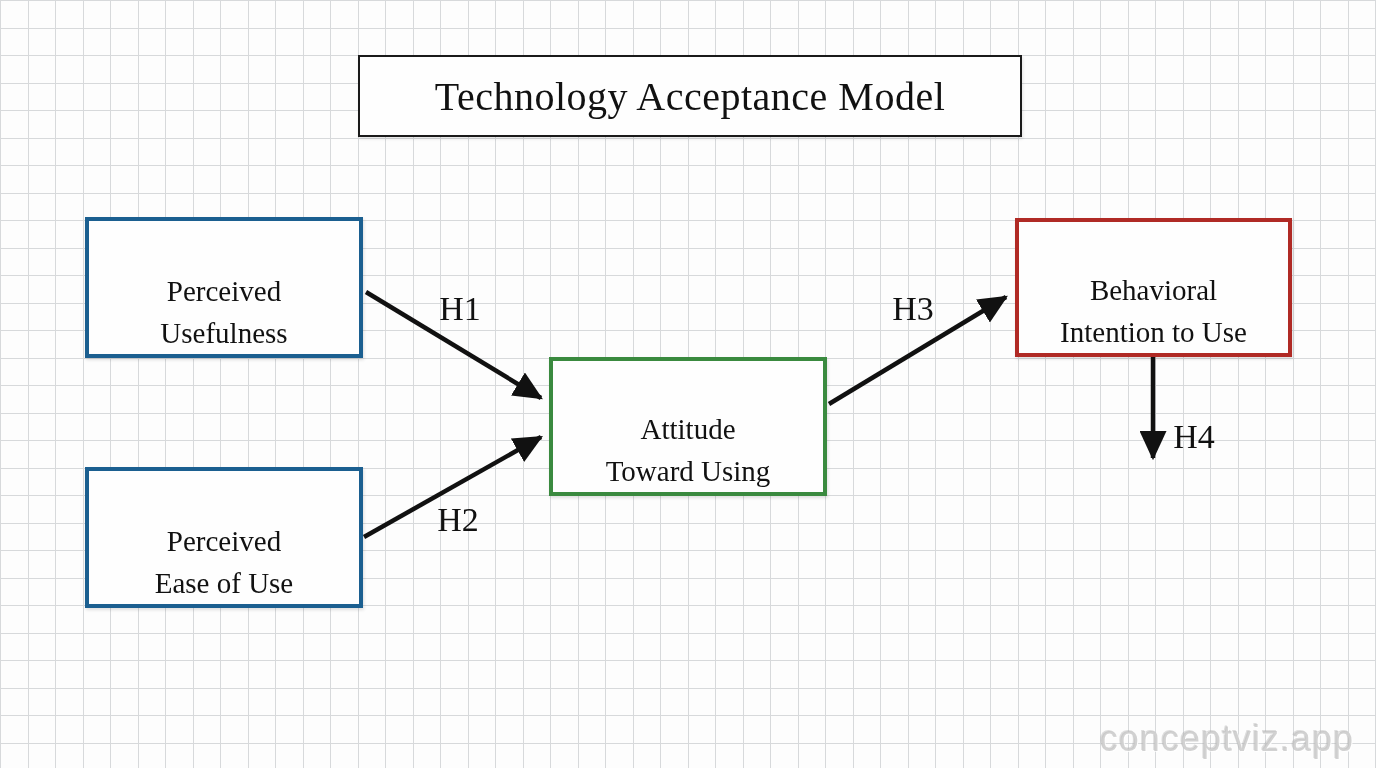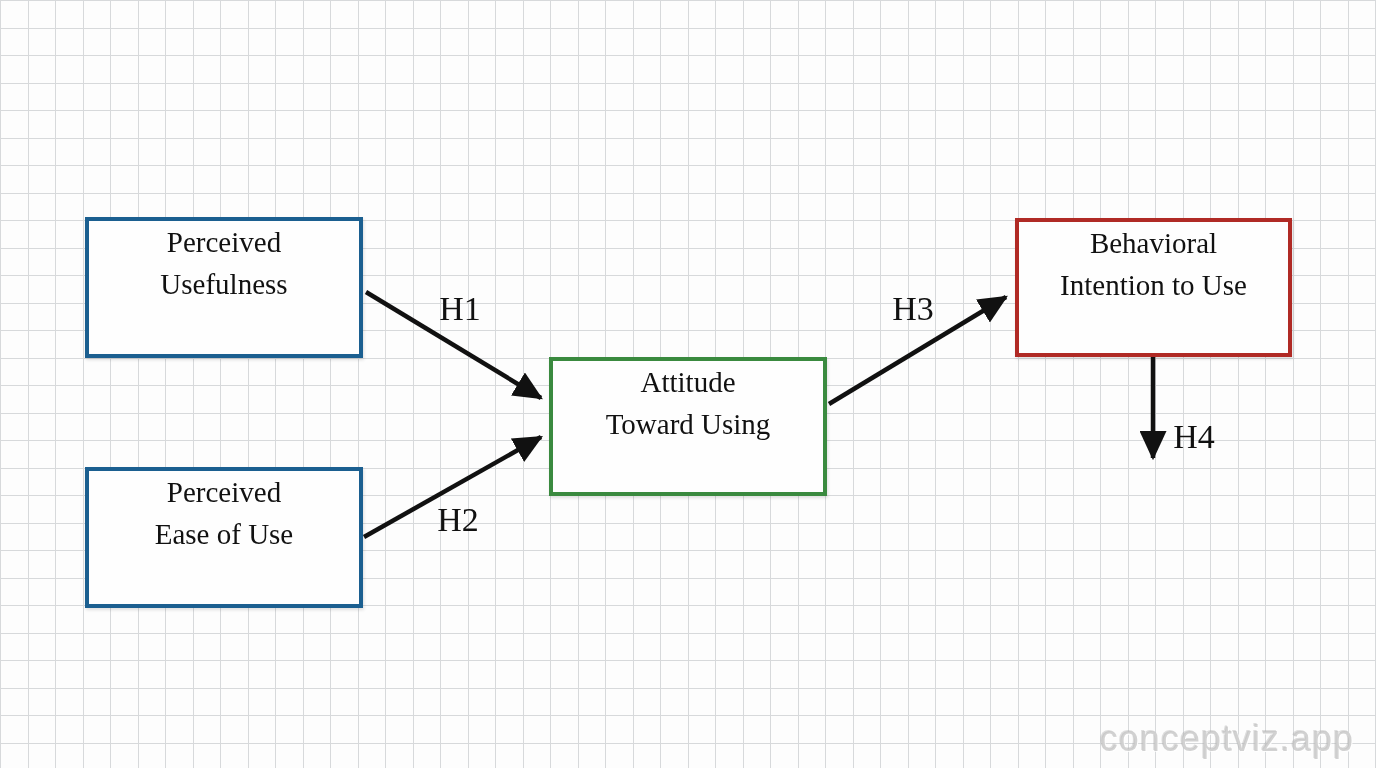--- a/index.html
+++ b/index.html
@@ -34,21 +34,21 @@
   .title-box .title-text {
     font-size: 40px;
     color: #111111;
     letter-spacing: 0.5px;
     white-space: nowrap;
   }
   .node {
     position: absolute;
     background: #fefefe;
     display: flex;
-    align-items: flex-start;
+    align-items: flex-end;
     justify-content: center;
     text-align: center;
     box-shadow: 1px 2px 3px rgba(0,0,0,0.12);
   }
   .node .node-label {
     font-size: 29px;
     line-height: 1.45;
     color: #111111;
     white-space: pre-line;
   }
@@ -91,20 +91,23 @@
     text-shadow: 1px 1px 0 rgba(255,255,255,0.9), -1px -1px 0 rgba(160,160,160,0.35);
     letter-spacing: 1px;
     margin-left: 16px;
   }
 </style>
 </head>
 <body>
 
 <div class="canvas">
 
+  <div class="title-box">
+    <span class="title-text">Technology Acceptance Model</span>
+  </div>
 
   <svg class="edges-layer" viewBox="0 0 1376 768" xmlns="http://www.w3.org/2000/svg">
     <defs>
       <marker id="arrowhead" markerWidth="6.5" markerHeight="6" refX="6" refY="3" orient="auto" markerUnits="strokeWidth">
         <path d="M0,0 L6.5,3 L0,6 Z" fill="#111111"></path>
       </marker>
     </defs>
     <line x1="366" y1="292" x2="541" y2="398" stroke="#111111" stroke-width="4.5" marker-end="url(#arrowhead)"></line>
     <line x1="364" y1="537" x2="541" y2="437" stroke="#111111" stroke-width="4.5" marker-end="url(#arrowhead)"></line>
     <line x1="829" y1="404" x2="1006" y2="297" stroke="#111111" stroke-width="4.5" marker-end="url(#arrowhead)"></line>

